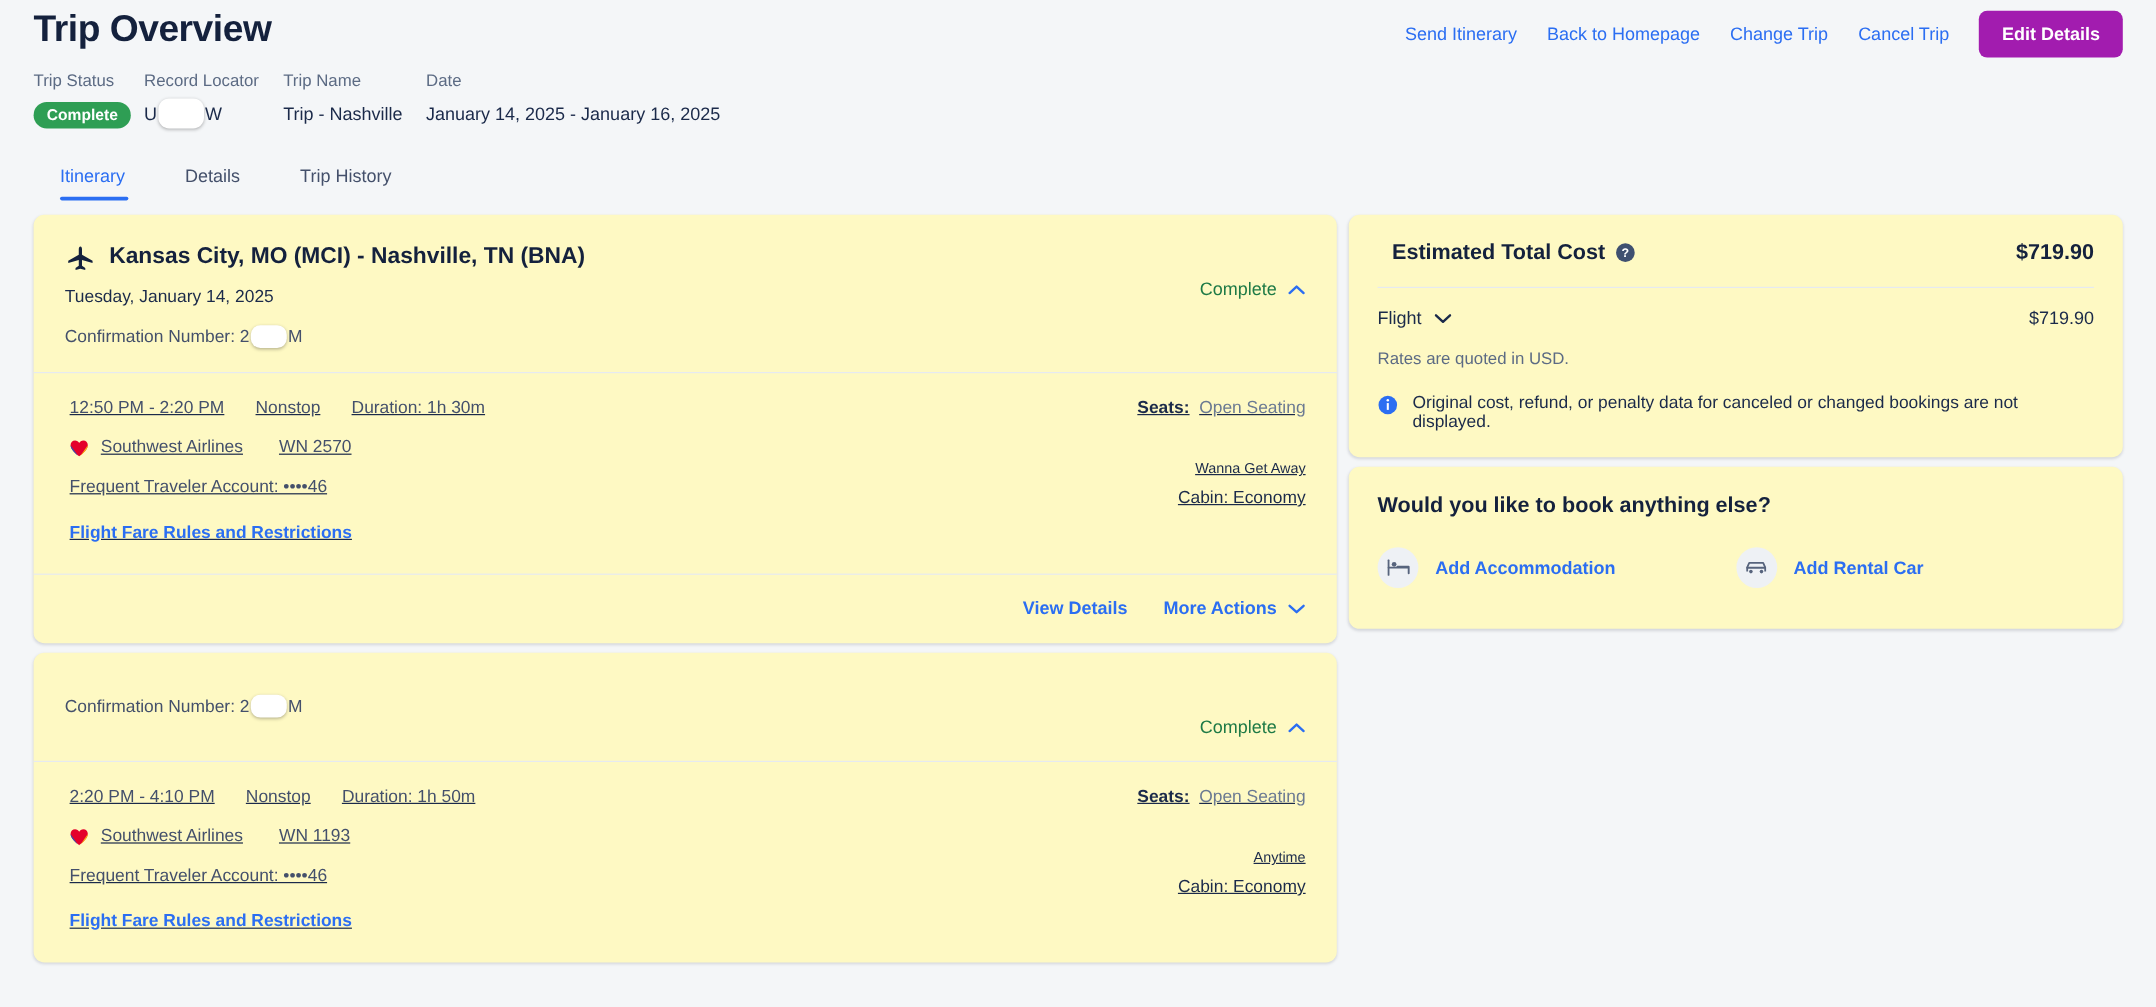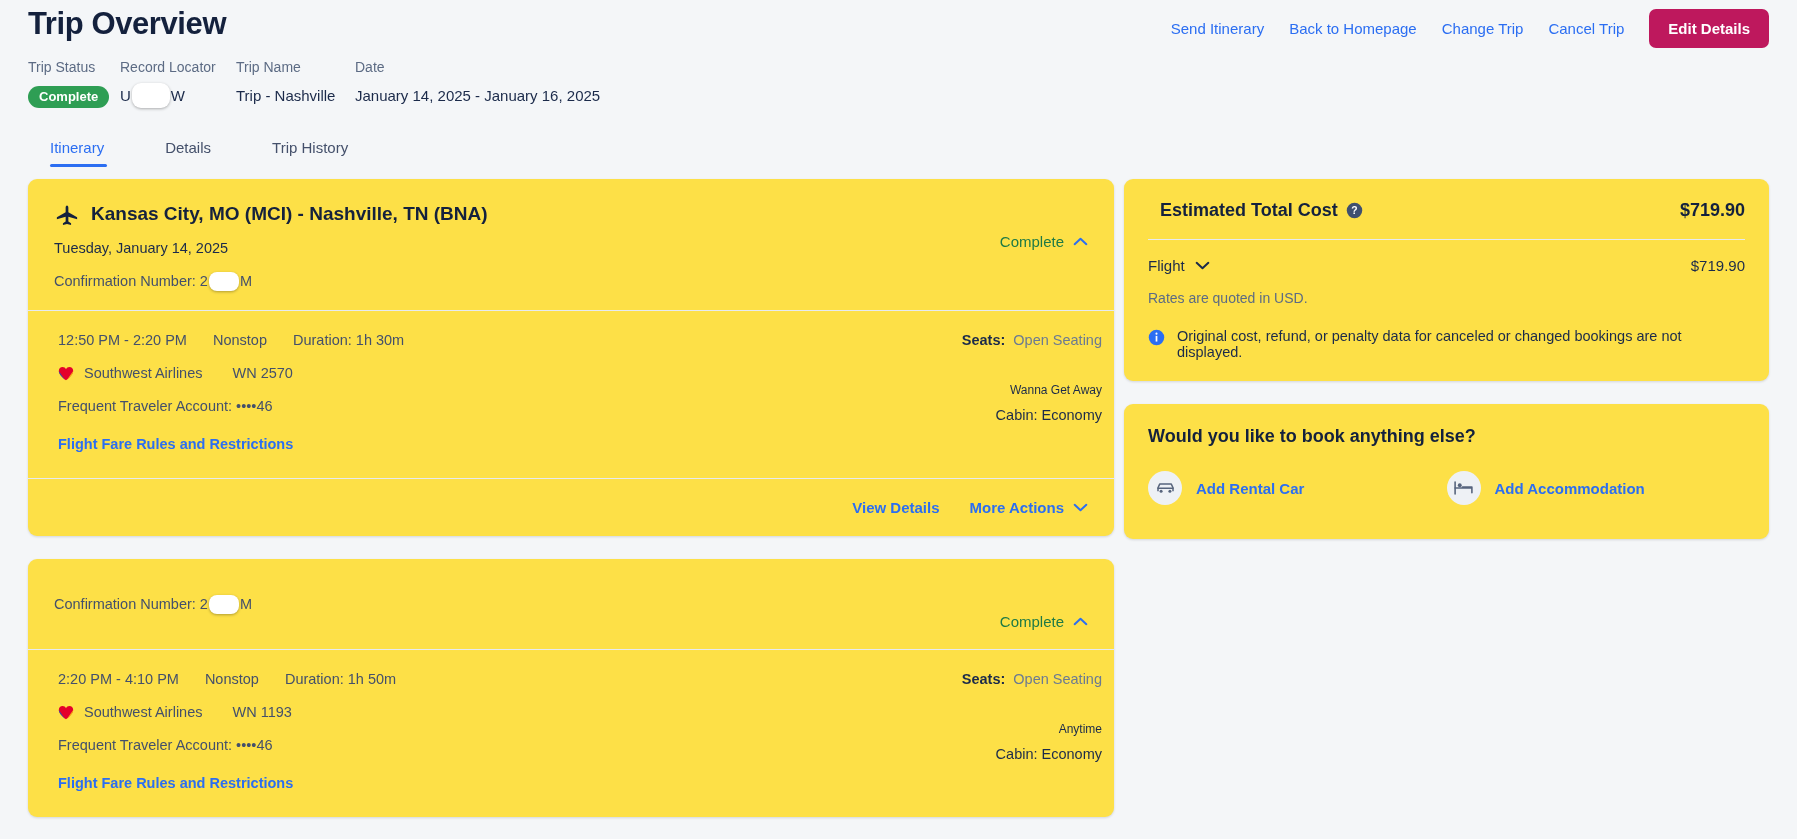--- a/index.html
+++ b/index.html
@@ -20,21 +20,21 @@
   .page-title {
     font-size: 31px; font-weight: bold; letter-spacing: -0.4px;
     color: #14213d; line-height: 44px;
   }
   .header-actions { display: flex; align-items: center; gap: 25px; padding-top: 7px; }
   .hdr-link {
     color: #2b6ef2; font-size: 15px; font-weight: normal;
     text-decoration: none; white-space: nowrap; cursor: pointer;
   }
   .hdr-btn {
-    background: #be185d; color: #fff; border: none; border-radius: 7px;
+    background: #a21caf; color: #fff; border: none; border-radius: 7px;
     font-size: 15px; font-weight: bold; padding: 11px 19px;
     font-family: "Liberation Sans", sans-serif; cursor: pointer;
   }
 
   
   .meta {
     display: grid;
     grid-template-columns: 92px 116px 119px auto;
     margin-top: 8px;
   }
@@ -50,63 +50,63 @@
     border-radius: 9px; vertical-align: -7px; margin: 0 1px;
     box-shadow: 0 1px 3px rgba(0,0,0,.3);
   }
   .redact-sm {
     display: inline-block; width: 30px; height: 19px; background: #fff;
     border-radius: 8px; vertical-align: -5px; margin: 0 1px;
     box-shadow: 0 1px 3px rgba(0,0,0,.3);
   }
 
   
-  .tabs { display: flex; gap: 11px; margin-top: 22px; }
+  .tabs { display: flex; gap: 0; margin-top: 22px; }
   .tab {
     font-size: 15px; color: #44506b; padding: 6px 25px 11px 25px;
     cursor: pointer; position: relative;
   }
   .tab:first-child { padding-left: 22px; }
   .tab.active { color: #2b6ef2; }
   .tab.active::after {
     content: ""; position: absolute; left: 22px; right: 22px; bottom: 0;
     height: 3px; background: #2b6ef2; border-radius: 2px;
   }
 
   
   .body-grid {
     display: grid; grid-template-columns: 1086px 1px auto;
     gap: 0; margin-top: 12px;
   }
   .left-col { padding-right: 0; }
   .right-col { margin-left: 9px; }
 
   .card {
-    background: #fde047; border-radius: 9px;
+    background: #fef9c3; border-radius: 9px;
     box-shadow: 0 1px 3px rgba(16,24,40,.09), 0 1px 2px rgba(16,24,40,.05);
-    margin-bottom: 23px;
+    margin-bottom: 8px;
   }
 
   
   .fc-head { display: flex; justify-content: space-between; padding: 22px 26px 19px 26px; }
   .fc-route { display: flex; align-items: flex-start; gap: 11px; }
   .plane { width: 26px; height: 26px; flex: none; margin-top: 2px; }
   .fc-title { font-size: 19px; font-weight: bold; color: #14213d; line-height: 25px; }
   .fc-sub { font-size: 14.5px; color: #1b2a4a; margin-top: 9px; line-height: 20px; }
   .fc-conf { font-size: 14.5px; color: #44506b; margin-top: 13px; line-height: 20px; }
   .fc-status {
     display: flex; align-items: center; gap: 9px;
     font-size: 15px; color: #1e7a46; align-self: flex-start; margin-top: 32px;
     cursor: pointer;
   }
   .chev { width: 15px; height: 9px; flex: none; }
 
   .divider { height: 1px; background: #e6eaf0; }
 
-  .fc-body { display: flex; justify-content: space-between; padding: 19px 12px 24px 30px; }
+  .fc-body { display: flex; justify-content: space-between; padding: 19px 26px 24px 30px; text-decoration: underline; }
   .seg-line { font-size: 14.5px; color: #44506b; line-height: 20px; }
   .seg-line + .seg-line { margin-top: 13px; }
   .seg-1 { display: flex; gap: 26px; }
   .seg-air { display: flex; align-items: center; gap: 10px; }
   .sw-logo { width: 16px; height: 15px; flex: none; }
   .seg-air .sep { width: 10px; }
   .link-blue { color: #2b6ef2; font-size: 14.5px; font-weight: bold; cursor: pointer; }
   .fc-right { text-align: right; }
   .seats-row { font-size: 14.5px; line-height: 20px; }
   .seats-lbl { color: #1b2a4a; font-weight: bold; }
@@ -340,38 +340,38 @@
           </svg>
           <span>Original cost, refund, or penalty data for canceled or changed bookings are not displayed.</span>
         </div>
       </div>
 
       <div class="card">
         <div class="book-title">Would you like to book anything else?</div>
         <div class="book-opts">
           <div class="book-opt">
             <span class="opt-icon-wrap">
+              <svg width="19" height="14" viewBox="0 0 20 15">
+                <path d="M1 1v13" stroke="#57647d" stroke-width="1.7" stroke-linecap="round"></path>
+                <path d="M1 7.5h18v5" stroke="#57647d" stroke-width="1.7" fill="none" stroke-linecap="round" stroke-linejoin="round"></path>
+                <circle cx="6" cy="4.6" r="2.1" fill="#57647d"></circle>
+                <path d="M9 6.6h10" stroke="#57647d" stroke-width="1.7" stroke-linecap="round"></path>
+              </svg>
+            </span>
+            <span class="opt-label">Add Accommodation</span>
+          </div>
+          <div class="book-opt">
+            <span class="opt-icon-wrap">
               <svg width="19" height="15" viewBox="0 0 20 16">
                 <path d="M2 11V7.2l1.8-3.9h12.4L18 7.2V11" stroke="#57647d" stroke-width="1.6" fill="none" stroke-linejoin="round"></path>
                 <path d="M2 7.6h16" stroke="#57647d" stroke-width="1.6" stroke-linecap="round"></path>
                 <circle cx="5.3" cy="11" r="1.6" fill="#57647d"></circle>
                 <circle cx="14.7" cy="11" r="1.6" fill="#57647d"></circle>
               </svg>
             </span>
             <span class="opt-label">Add Rental Car</span>
           </div>
-          <div class="book-opt">
-            <span class="opt-icon-wrap">
-              <svg width="19" height="14" viewBox="0 0 20 15">
-                <path d="M1 1v13" stroke="#57647d" stroke-width="1.7" stroke-linecap="round"></path>
-                <path d="M1 7.5h18v5" stroke="#57647d" stroke-width="1.7" fill="none" stroke-linecap="round" stroke-linejoin="round"></path>
-                <circle cx="6" cy="4.6" r="2.1" fill="#57647d"></circle>
-                <path d="M9 6.6h10" stroke="#57647d" stroke-width="1.7" stroke-linecap="round"></path>
-              </svg>
-            </span>
-            <span class="opt-label">Add Accommodation</span>
-          </div>
         </div>
       </div>
 
     </div>
   </div>
 </div>
 
 </body></html>

